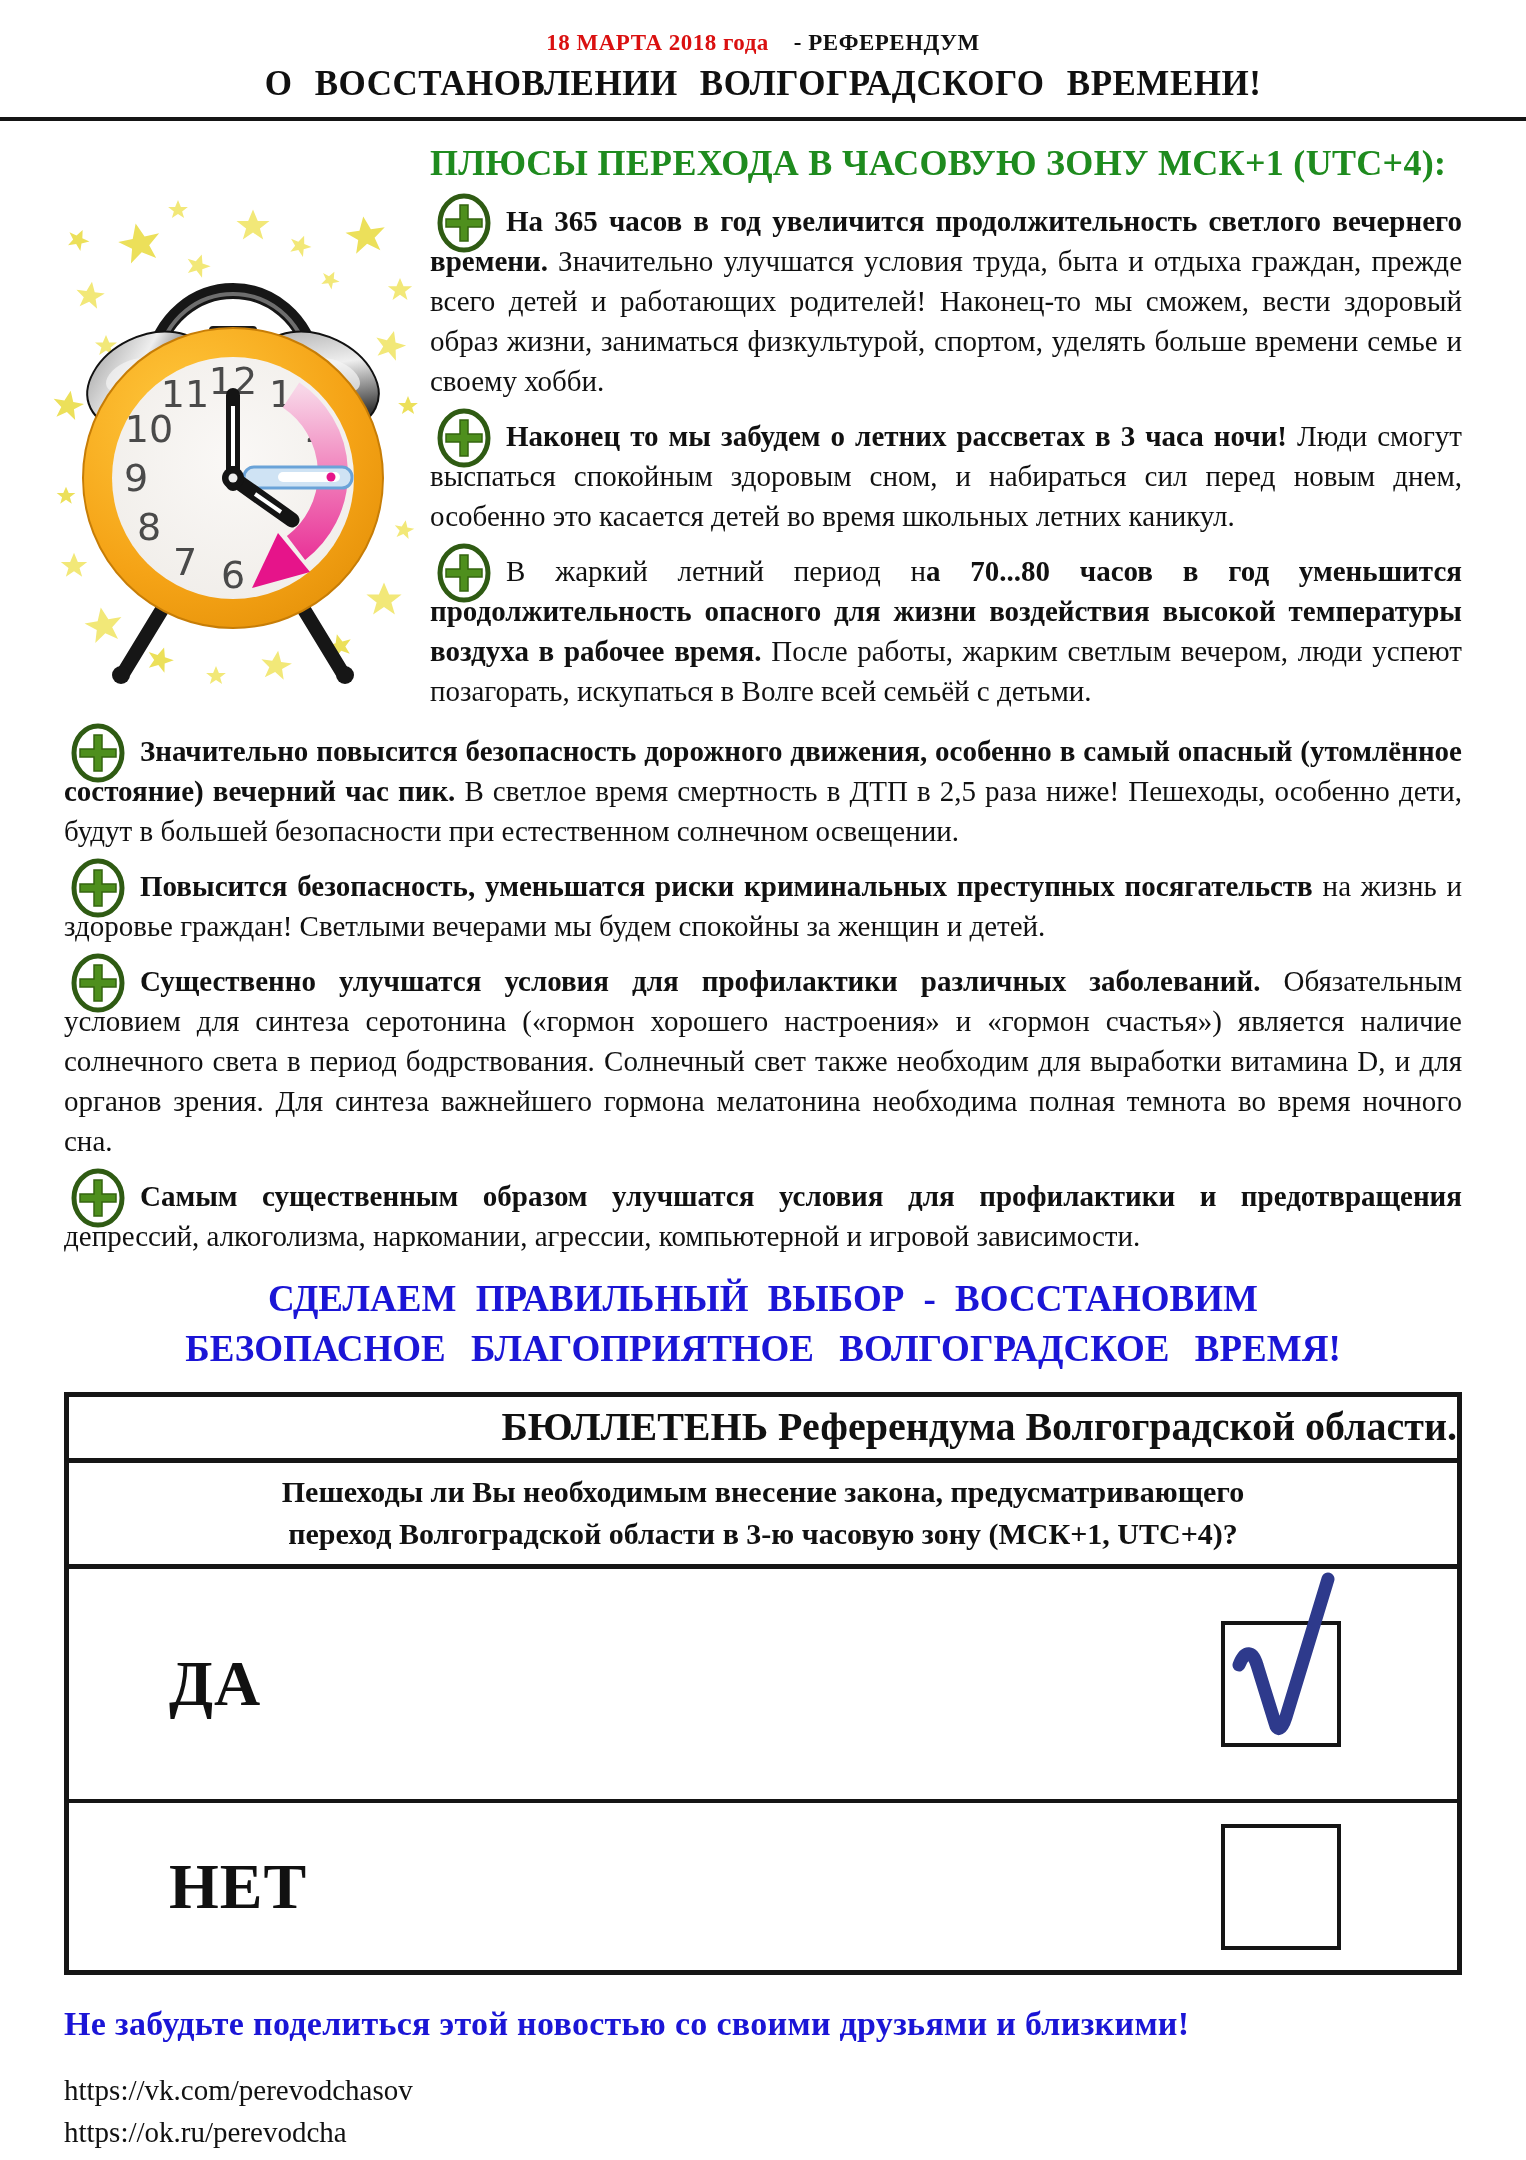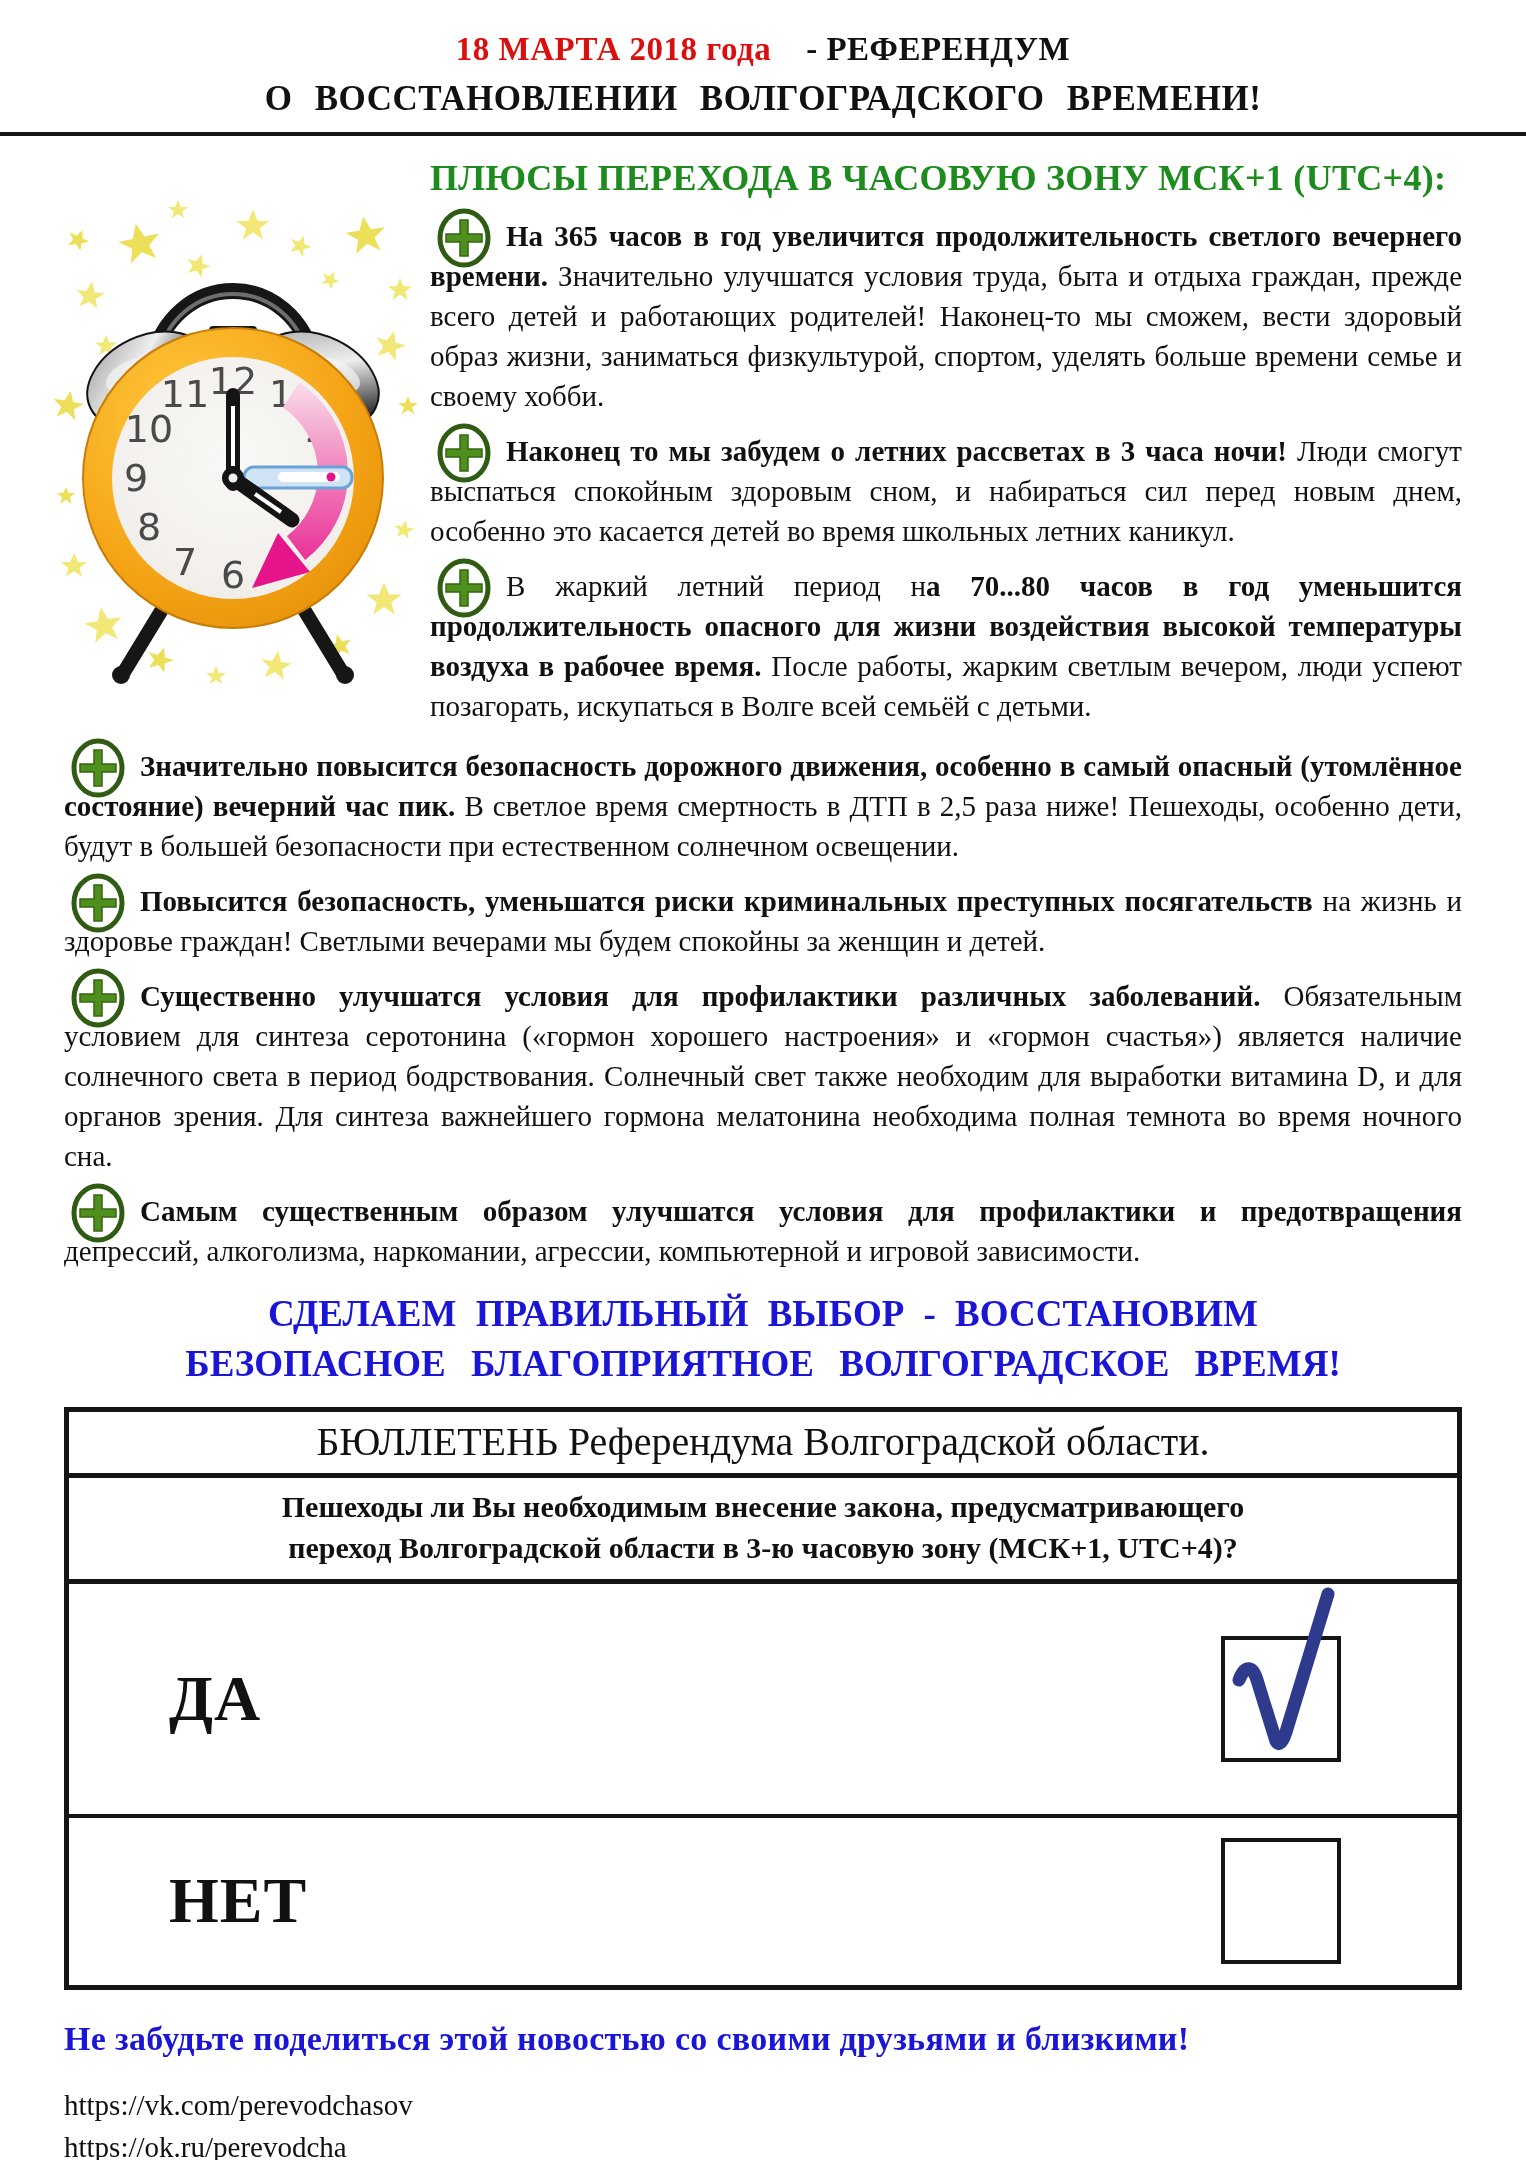--- a/index.html
+++ b/index.html
@@ -8,21 +8,21 @@
     width:1526px; height:2160px;
     box-sizing:border-box;
     padding:26px 64px 0 64px;
     background:#ffffff;
     font-family:"Liberation Serif","DejaVu Serif",serif;
     color:#111;
     overflow:hidden;
   }
   
   .hdr { text-align:center; font-weight:bold; }
-  .hdr-line1 { font-size:33px; line-height:1.45; letter-spacing:0.5px; }
+  .hdr-line1 { font-size:23px; line-height:1.45; letter-spacing:0.5px; }
   .hdr-date { color:#da1010; }
   .hdr-line2 { font-size:35px; line-height:1.45; word-spacing:13px; letter-spacing:0.5px; }
   .rule { border:none; border-top:4px solid #151515; margin:7px -64px 0 -64px; }
 
   
   .clock-wrap { position:absolute; left:48px; top:148px; width:372px; height:548px; }
 
   
   .green-h {
     margin:20px 0 0 366px;
@@ -48,21 +48,21 @@
   .cta-line1 { font-size:37px; line-height:1.35; word-spacing:10px; }
   .cta-line2 { font-size:37px; line-height:1.35; word-spacing:16px; }
 
   
   .ballot {
     margin-top:18px;
     border:5px solid #151515;
     background:#fff;
   }
   .ballot-title {
-    text-align:center; font-weight:normal; font-size:40px;
+    text-align:right; font-weight:bold; font-size:40px;
     padding:6px 0 8px 0;
     border-bottom:5px solid #151515;
   }
   .ballot-q {
     text-align:center; font-weight:bold; font-size:30px; line-height:1.38;
     padding:8px 30px 10px 30px;
     border-bottom:5px solid #151515;
   }
   .opt-row {
     display:flex; align-items:center; justify-content:space-between;

